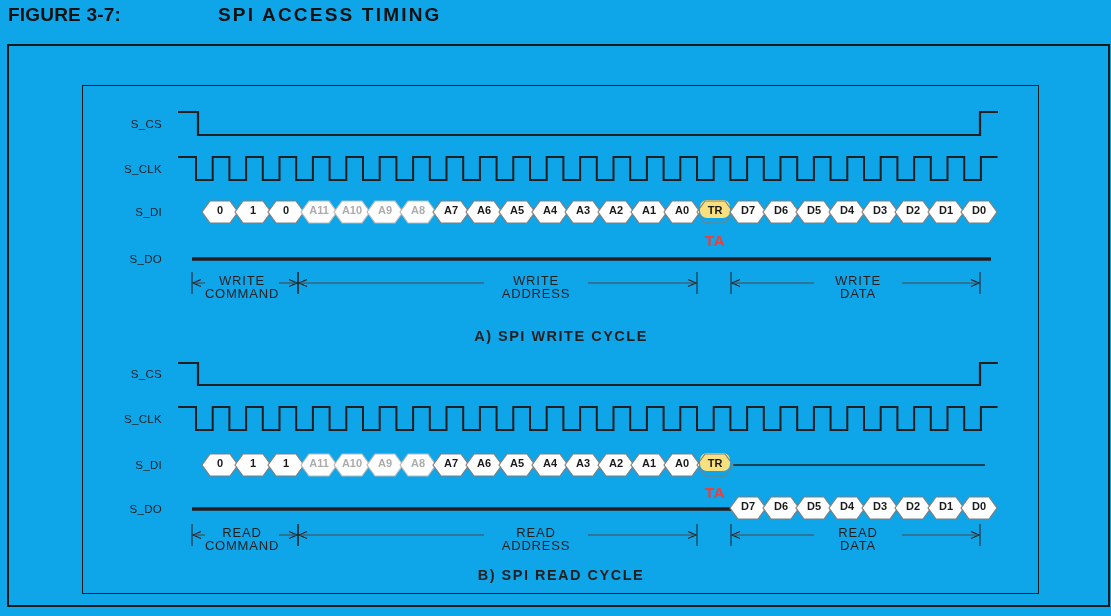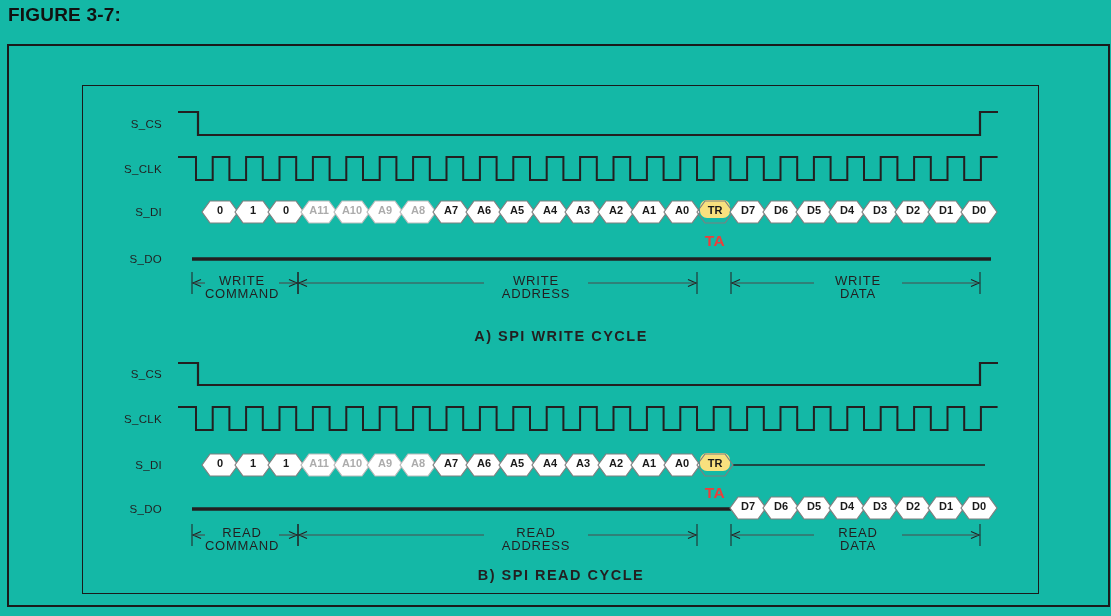--- a/index.html
+++ b/index.html
@@ -1,33 +1,34 @@
 <!DOCTYPE html>
 <html><head>
 <meta charset="utf-8">
 <style>
   html,body{margin:0;padding:0;background:#ffffff;}
-  .page{position:relative;width:1111px;height:616px;background:#14b8a6;overflow:hidden;
+  .page{position:relative;width:1111px;height:616px;background:#0ea5e9;overflow:hidden;
         font-family:"Liberation Sans",sans-serif;}
   .fig-label{position:absolute;left:8px;top:4px;font-size:19px;font-weight:bold;color:#111;
              letter-spacing:0.2px;white-space:pre;}
   .fig-title{position:absolute;left:218px;top:4px;font-size:19px;font-weight:bold;color:#111;
              letter-spacing:2.2px;white-space:pre;}
   .outer-frame{position:absolute;left:7px;top:44px;width:1103px;height:563px;
                border:2px solid #1a1a1a;box-sizing:border-box;}
   .inner-frame{position:absolute;left:82px;top:85px;width:957px;height:509px;
                border:1.5px solid #1a1a1a;box-sizing:border-box;}
   #diagram{position:absolute;left:0;top:0;width:1111px;height:616px;}
   #diagram text{font-family:"Liberation Sans",sans-serif;}
 </style>
 </head>
 <body>
 
 <div class="page">
   <span class="fig-label">FIGURE 3-7:</span>
+  <span class="fig-title">SPI ACCESS TIMING</span>
   <div class="outer-frame"></div>
   <div class="inner-frame"></div>
   <svg id="diagram" viewBox="0 0 1111 616">
       <path d="M178 112 H198 V135 H980 V112 H998" fill="none" stroke="#231F20" stroke-width="2.2"></path>
       <path d="M178 157 H196 V180 H212.7 V157 H229.4 V180 H246.1 V157 H262.8 V180 H279.5 V157 H296.2 V180 H312.9 V157 H329.6 V180 H346.3 V157 H363.0 V180 H379.7 V157 H396.4 V180 H413.1 V157 H429.8 V180 H446.5 V157 H463.2 V180 H479.9 V157 H496.6 V180 H513.3 V157 H530.0 V180 H546.7 V157 H563.4 V180 H580.1 V157 H596.8 V180 H613.5 V157 H630.2 V180 H646.9 V157 H663.6 V180 H680.3 V157 H697.0 V180 H713.7 V157 H730.4 V180 H747.1 V157 H763.8 V180 H780.5 V157 H797.2 V180 H813.9 V157 H830.6 V180 H847.3 V157 H864.0 V180 H880.7 V157 H897.4 V180 H914.1 V157 H930.8 V180 H947.5 V157 H964.2 V180 H980.9 V157 H997.6" fill="none" stroke="#231F20" stroke-width="2"></path>
       <line x1="192" y1="259" x2="991" y2="259" stroke="#231F20" stroke-width="3.4"></line>
       <polygon points="202,212 210,201 230,201 238,212 230,223 210,223" fill="#ffffff" stroke="#7F7F7F" stroke-width="1.2"></polygon>
       <text x="220" y="209.5" text-anchor="middle" dominant-baseline="central" fill="#1A1A1A" font-size="11" font-weight="bold" letter-spacing="0">0</text>
       <polygon points="235,212 243,201 263,201 271,212 263,223 243,223" fill="#ffffff" stroke="#7F7F7F" stroke-width="1.2"></polygon>
       <text x="253" y="209.5" text-anchor="middle" dominant-baseline="central" fill="#1A1A1A" font-size="11" font-weight="bold" letter-spacing="0">1</text>

